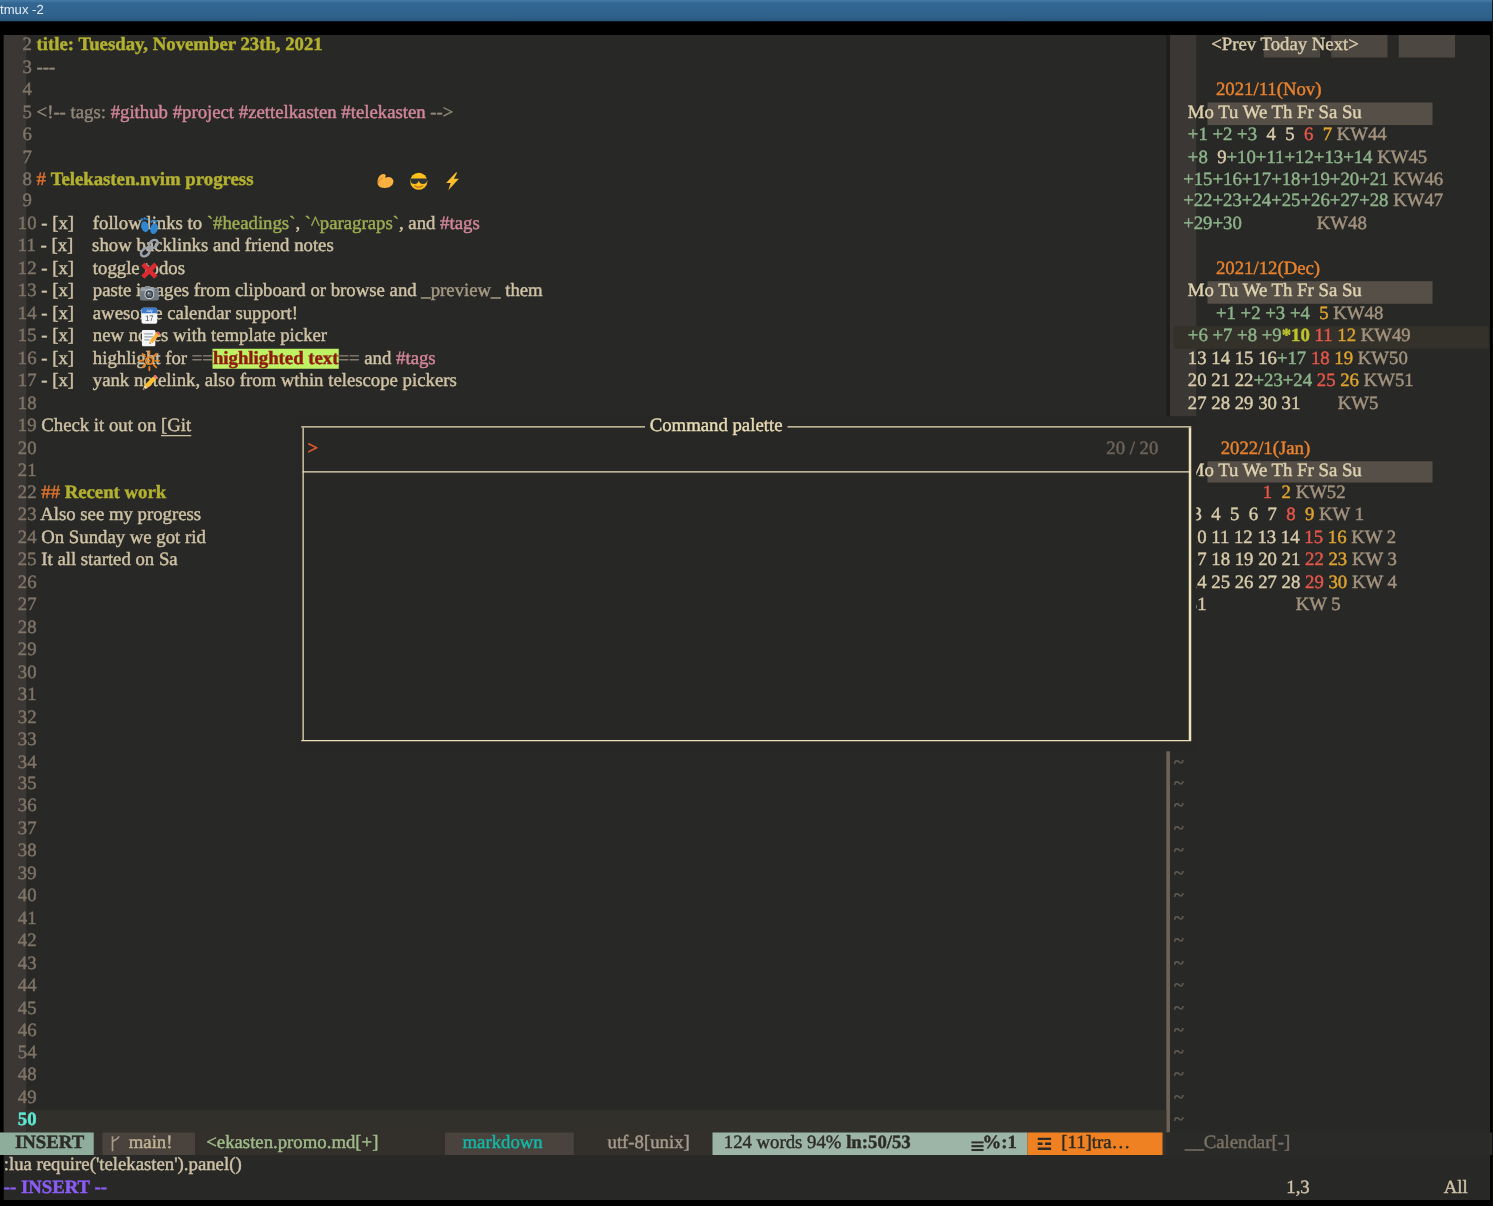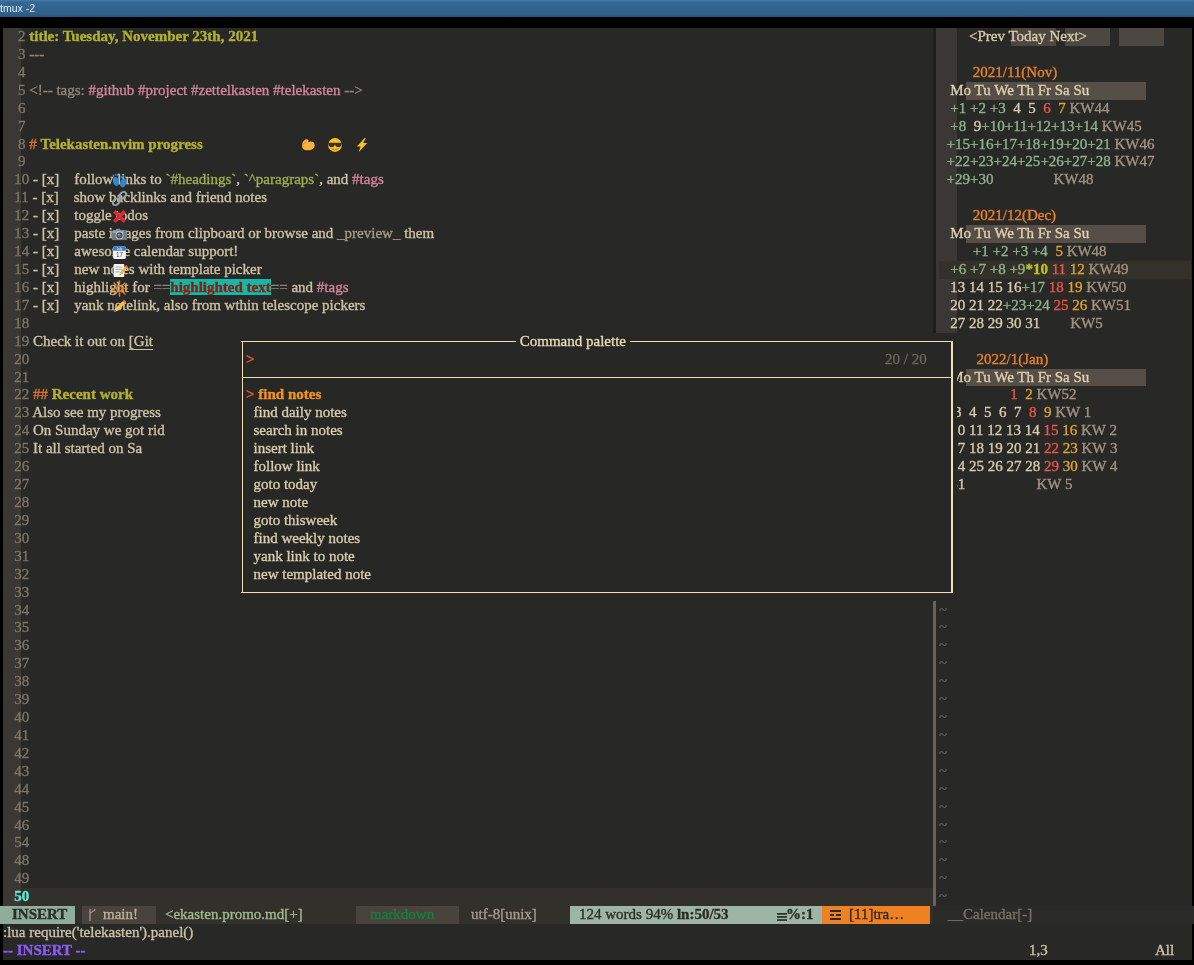--- a/index.html
+++ b/index.html
@@ -9,21 +9,21 @@
 
 .ln   { color:#7f7467; }
 .ln50 { color:#5eead4; font-weight:bold; }
 .ttl  { color:#b3b12f; font-weight:bold; }
 .cm   { color:#918678; }
 .pk   { color:#d3869b; }
 .om   { color:#e2742d; }
 .hd   { color:#b3b12f; font-weight:bold; }
 .cd   { color:#9cad52; }
 .dim  { color:#a59a84; }
-.hlt  { background:#14b8a6; color:#8f1a10; font-weight:bold; }
+.hlt  { background:#bef264; color:#8f1a10; font-weight:bold; }
 .lnk  { color:#cfc2a4; text-decoration:underline; text-underline-offset:3px; }
 .tl   { color:#8db48a; }
 .rd   { color:#e7564a; }
 .yl   { color:#dfa42f; }
 .tdy  { color:#bcc32b; font-weight:bold; }
 .kw   { color:#a3937e;text-align:center; }
 .mon  { color:#e8822e; }
 .whd  { color:#ded1ae; }
 .tld  { color:#655e55; }
 .sel  { color:#e1582f; font-weight:bold; }
@@ -155,48 +155,37 @@
 
 <div class="abs" style="left:237.0px;top:332.6px;width:720.0px;height:268.8px;background:#272725">
   <div class="abs" style="left:4px;top:8.21px;width:712.0px;height:1.5px;background:#eee1ba"></div>
   <div class="abs" style="left:4px;top:259.09px;width:712.0px;height:1.5px;background:#eee1ba"></div>
   <div class="abs" style="left:4.50px;top:8.96px;width:1.5px;height:250.88px;background:#eee1ba"></div>
   <div class="abs" style="left:714.00px;top:8.96px;width:1.5px;height:250.88px;background:#eee1ba"></div>
   <div class="abs" style="left:5px;top:44.05px;width:710.0px;height:1.5px;background:#eee1ba"></div>
   <pre class="abs" style="left:279.0px;top:0px;color:#e8dbb4;background:#272725"> Command palette </pre>
   <pre class="abs" style="left:9.0px;top:17.92px;color:#e1582f;font-weight:bold">&gt;</pre>
   <pre class="abs" style="left:648.0px;top:17.92px;color:#6e6459">20 / 20</pre>
-  <pre class="abs" style="left:9.0px;top:53.76px;color:#d9ccab"><span class="sel">&gt; </span><span class="selb">find notes</span>
-  find daily notes
-  search in notes
-  insert link
-  follow link
-  goto today
-  new note
-  goto thisweek
-  find weekly notes
-  yank link to note
-  new templated note</pre>
 </div>
 
 <div class="abs" style="left:0;top:906.1px;width:933px;height:17.92px;background:#33302b"></div>
 <div class="abs" style="left:933px;top:906.1px;width:261px;height:17.92px;background:#2a2a28"></div>
 <div class="abs" style="left:0;top:906.1px;width:75px;height:17.92px;background:#8ead9a"></div>
 <div class="abs" style="left:82px;top:906.1px;width:74px;height:17.92px;background:#4a433d"></div>
 <div class="abs" style="left:356px;top:906.1px;width:103px;height:17.92px;background:#4a433d"></div>
 <div class="abs" style="left:570px;top:906.1px;width:252px;height:17.92px;background:#9db5a6"></div>
 <div class="abs" style="left:822px;top:906.1px;width:108px;height:17.92px;background:#f08122"></div>
 <pre class="abs" style="left:12px;top:906.1px;color:#2e2c27;font-weight:bold">INSERT</pre>
 <svg class="emo" style="left:86px;top:908.1px" width="12" height="14" viewBox="0 0 12 14">
     <path d="M4 1v12M4 6c0-2.5 5-2 5-5" stroke="#a89984" stroke-width="1.3" fill="none"></path>
   </svg>
 <pre class="abs" style="left:103px;top:906.1px;color:#c0b295">main!</pre>
 <pre class="abs" style="left:165px;top:906.1px;color:#9fbc8a">&lt;ekasten.promo.md[+]</pre>
-<pre class="abs" style="left:370px;top:906.1px;color:#15803d">markdown</pre>
-<pre class="abs" style="left:471px;top:906.1px;color:#a59a8c">utf-8[unix]</pre>
+<pre class="abs" style="left:370px;top:906.1px;color:#14b8a6">markdown</pre>
+<pre class="abs" style="left:486px;top:906.1px;color:#a59a8c">utf-8[unix]</pre>
 <pre class="abs" style="left:579px;top:906.1px;color:#2e2c27">124 words 94% <b>ln:50/53</b></pre>
 <svg class="emo" style="left:777px;top:912.6px" width="10" height="8" viewBox="0 0 10 8">
     <g fill="#2e2c27">
       <rect y="0" width="10" height="1.7"></rect>
       <rect y="3.1" width="10" height="1.7"></rect>
       <rect y="6.2" width="10" height="1.7"></rect>
     </g>
   </svg>
 <pre class="abs" style="left:786px;top:906.1px;color:#2e2c27;font-weight:bold">%:1</pre>
 <svg class="emo" style="left:830px;top:910.1px" width="11" height="10" viewBox="0 0 11 10">

